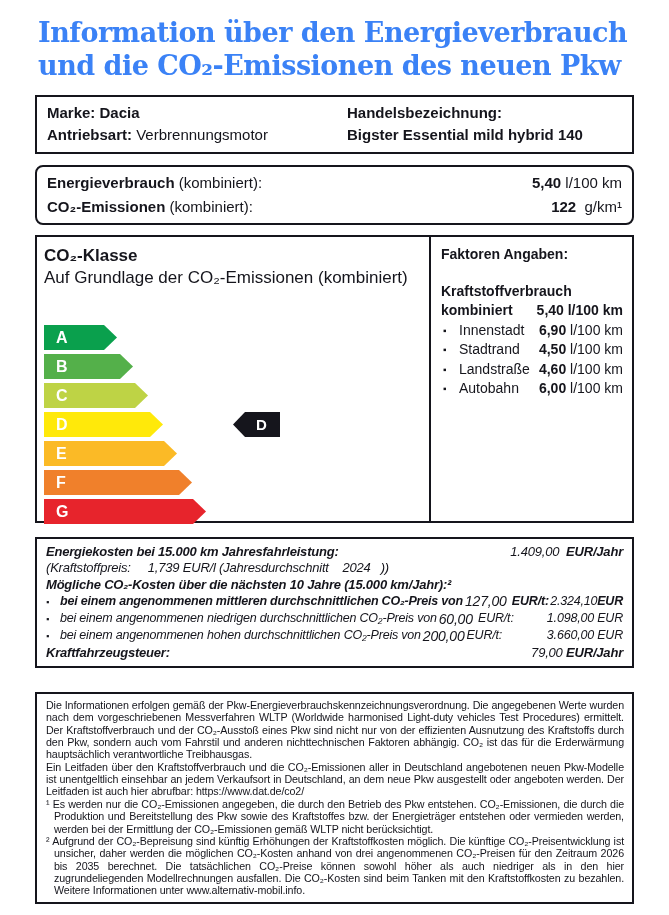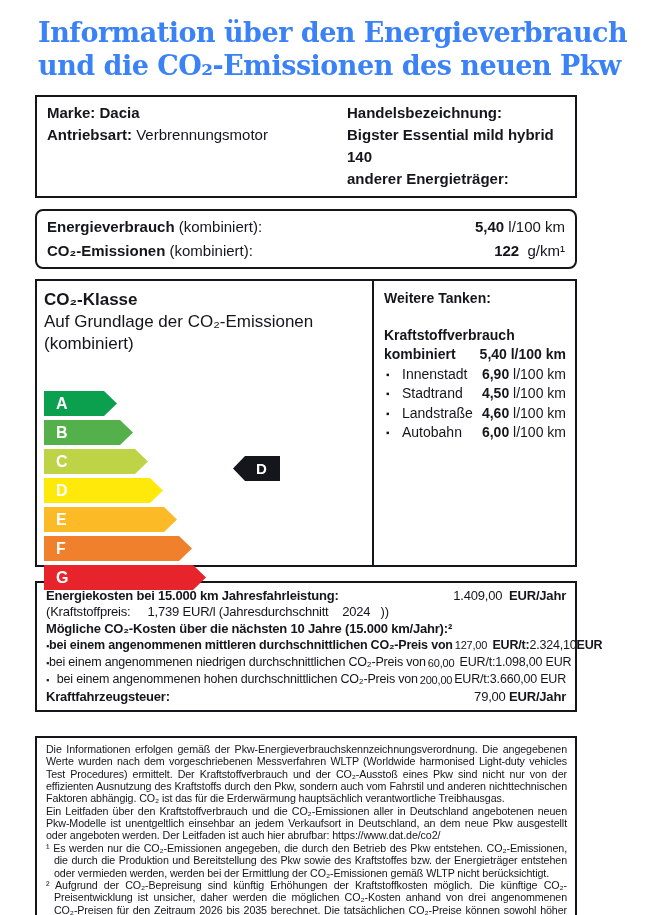--- a/index.html
+++ b/index.html
@@ -14,21 +14,21 @@
   
   .title {
     margin:16px 30px 0 38px;
     font-family:"DejaVu Serif", serif;
     font-weight:bold; font-size:27px; line-height:33px;
     letter-spacing:-0.5px; color:#3b82f6;
   }
 
   
   .box {
-    margin-left:35px; width:542px;
+    margin-left:35px; width:599px;
     border:2px solid #15151c;
     background:#fff;
   }
 
   
   .box-vehicle { margin-top:13px; padding:5px 10px 6px 10px; display:flex; }
   .box-vehicle .col-l { width:300px; }
   .box-vehicle .col-r { flex:1; }
   .box-vehicle .row { font-size:15px; line-height:22px; }
   .lbl { font-weight:bold; }
@@ -71,25 +71,25 @@
   .wa-head { font-weight:bold; line-height:19px; margin-top:18px; }
   .wa-row { display:flex; justify-content:space-between; line-height:19.5px; }
   .wa-row .v { white-space:nowrap; }
   .wa-row .v b { font-weight:bold; }
   .wa-bullet-row { display:flex; line-height:19.5px; }
   .wa-bullet-row .blt { width:18px; padding-left:2px; font-size:10px; }
   .wa-bullet-row .v { margin-left:auto; white-space:nowrap; }
 
   
   .box-costs { margin-top:14px; padding:5px 9px 5px 9px; font-size:12.5px; letter-spacing:-0.2px; }
-  .box-costs .line { display:flex; line-height:16.3px; }
+  .box-costs .line { display:flex; line-height:16.3px;font-style:italic; }
   .box-costs .sp { margin-left:auto; white-space:nowrap; }
   .cost-bullet { width:14px; font-size:9px; padding-top:1px; }
   .cost-text { white-space:nowrap; }
-  .price-small { font-size:11px; font-weight:normal; align-self:center; padding:0 2px;text-align:center; }
+  .price-small { font-size:14px; font-weight:normal; align-self:center; padding:0 2px;text-align:center; }
   .row-bold { font-weight:bold; }
   .row-bold .val-num { font-weight:normal; }
   .val-num { font-weight:normal; }
   .pre { white-space:pre; }
 
   
   .box-footer { margin-top:24px; padding:5px 8px 5px 9px; font-size:10.7px; line-height:12.35px; letter-spacing:-0.1px; }
   .box-footer p { text-align:justify; }
   .fn { padding-left:8px; text-indent:-8px; text-align:justify; }
 </style>
@@ -110,24 +110,20 @@
         <span class="val-bold">Dacia</span>
       </div>
       <div class="row">
         <span class="lbl">Antriebsart:</span>
         <span>Verbrennungsmotor</span>
       </div>
     </div>
     <div class="col-r">
       <div class="row lbl">Handelsbezeichnung:</div>
       <div class="row val-bold">Bigster Essential mild hybrid 140</div>
-      <div class="row">
-        <span class="lbl">anderer Energieträger:</span>
-        <span></span>
-      </div>
     </div>
   </div>
 
   <div class="box box-consumption">
     <div class="row">
       <span><b>Energieverbrauch</b><span class="pre"> (kombiniert):</span></span>
       <span><b>5,40</b><span class="unit pre"> l/100 km</span></span>
     </div>
     <div class="row">
       <span><b>CO₂-Emissionen</b><span class="pre"> (kombiniert):</span></span>
@@ -160,21 +156,21 @@
           </div>
         <div class="bar" style="width: 162px; background: rgb(231, 36, 44);">
             <span>G</span>
           </div>
       </div>
       <div class="marker" style="background: rgb(21, 21, 28);">
         <span>D</span>
       </div>
     </div>
     <div class="co2-right">
-      <div class="wa-title">Weitere Tanken:</div>
+      <div class="wa-title">Faktoren Angaben:</div>
       <div class="wa-head">Kraftstoffverbrauch</div>
       <div class="wa-row">
         <span class="lbl">kombiniert</span>
         <span class="v lbl"><b>5,40</b><span class="pre"> l/100 km</span></span>
       </div>
       <div class="wa-bullet-row">
         <span class="blt">▪</span>
         <span>Innenstadt</span>
         <span class="v"><b>6,90</b><span class="pre"> l/100 km</span></span>
       </div>

